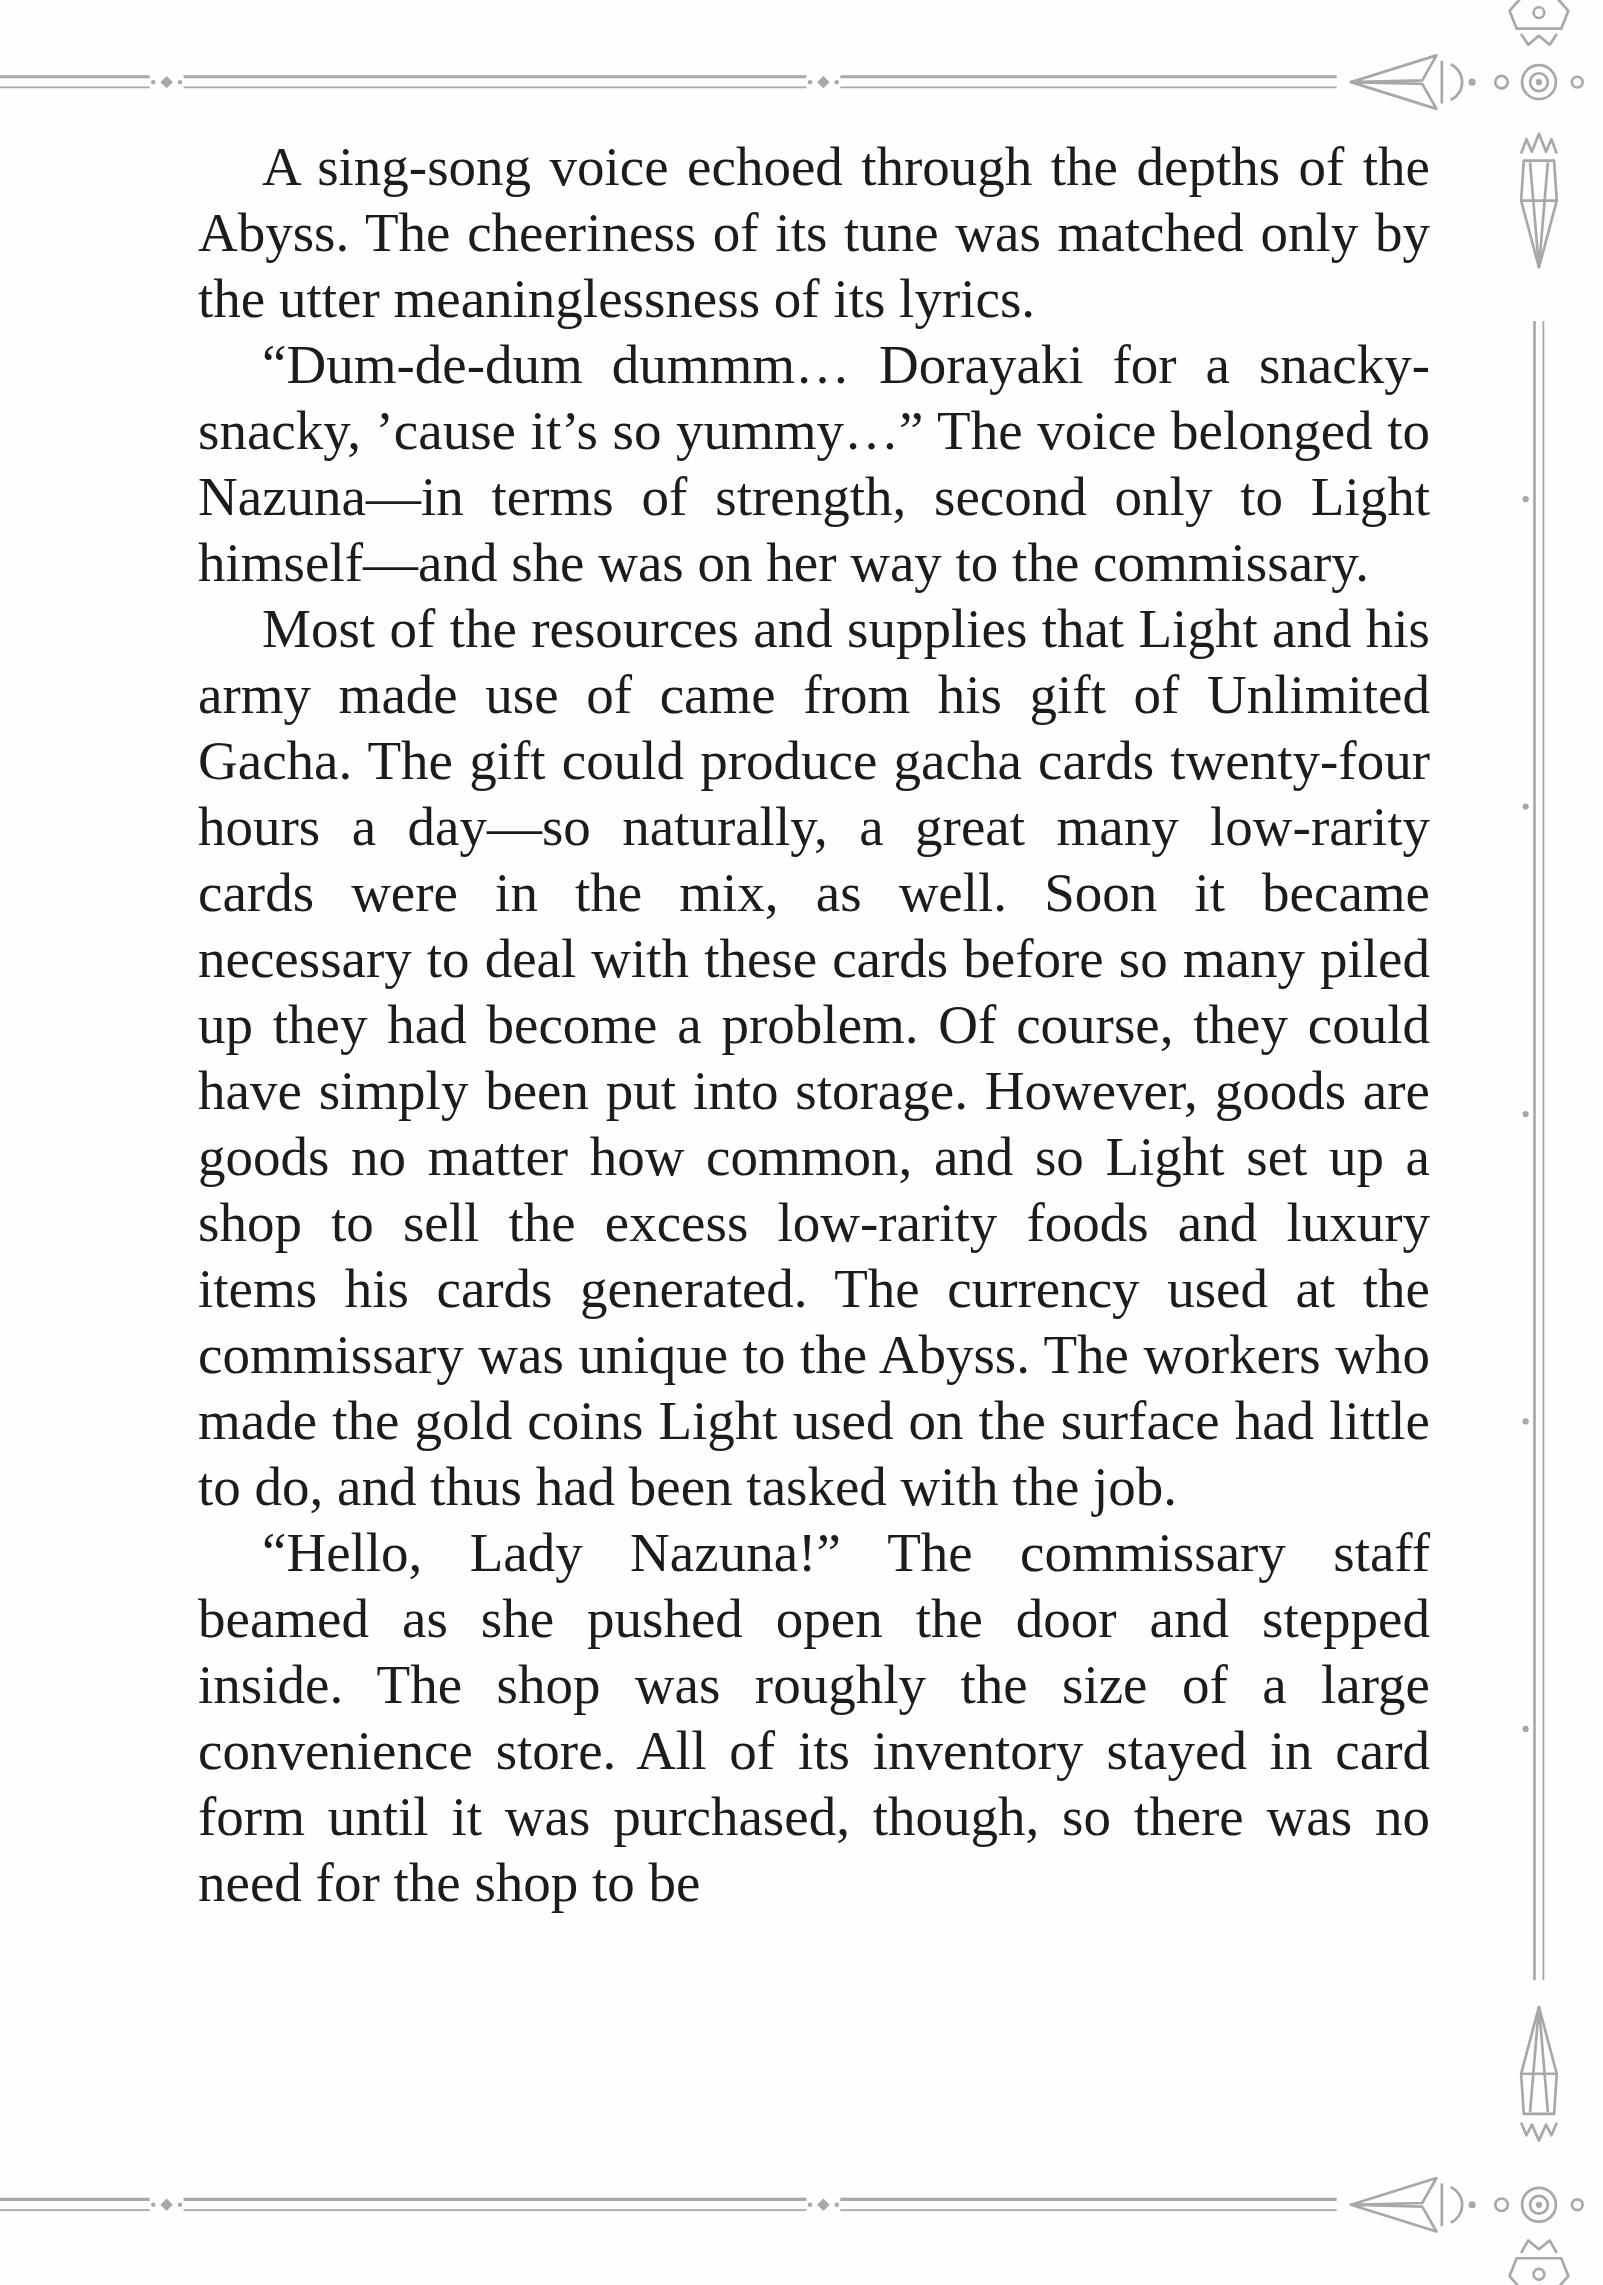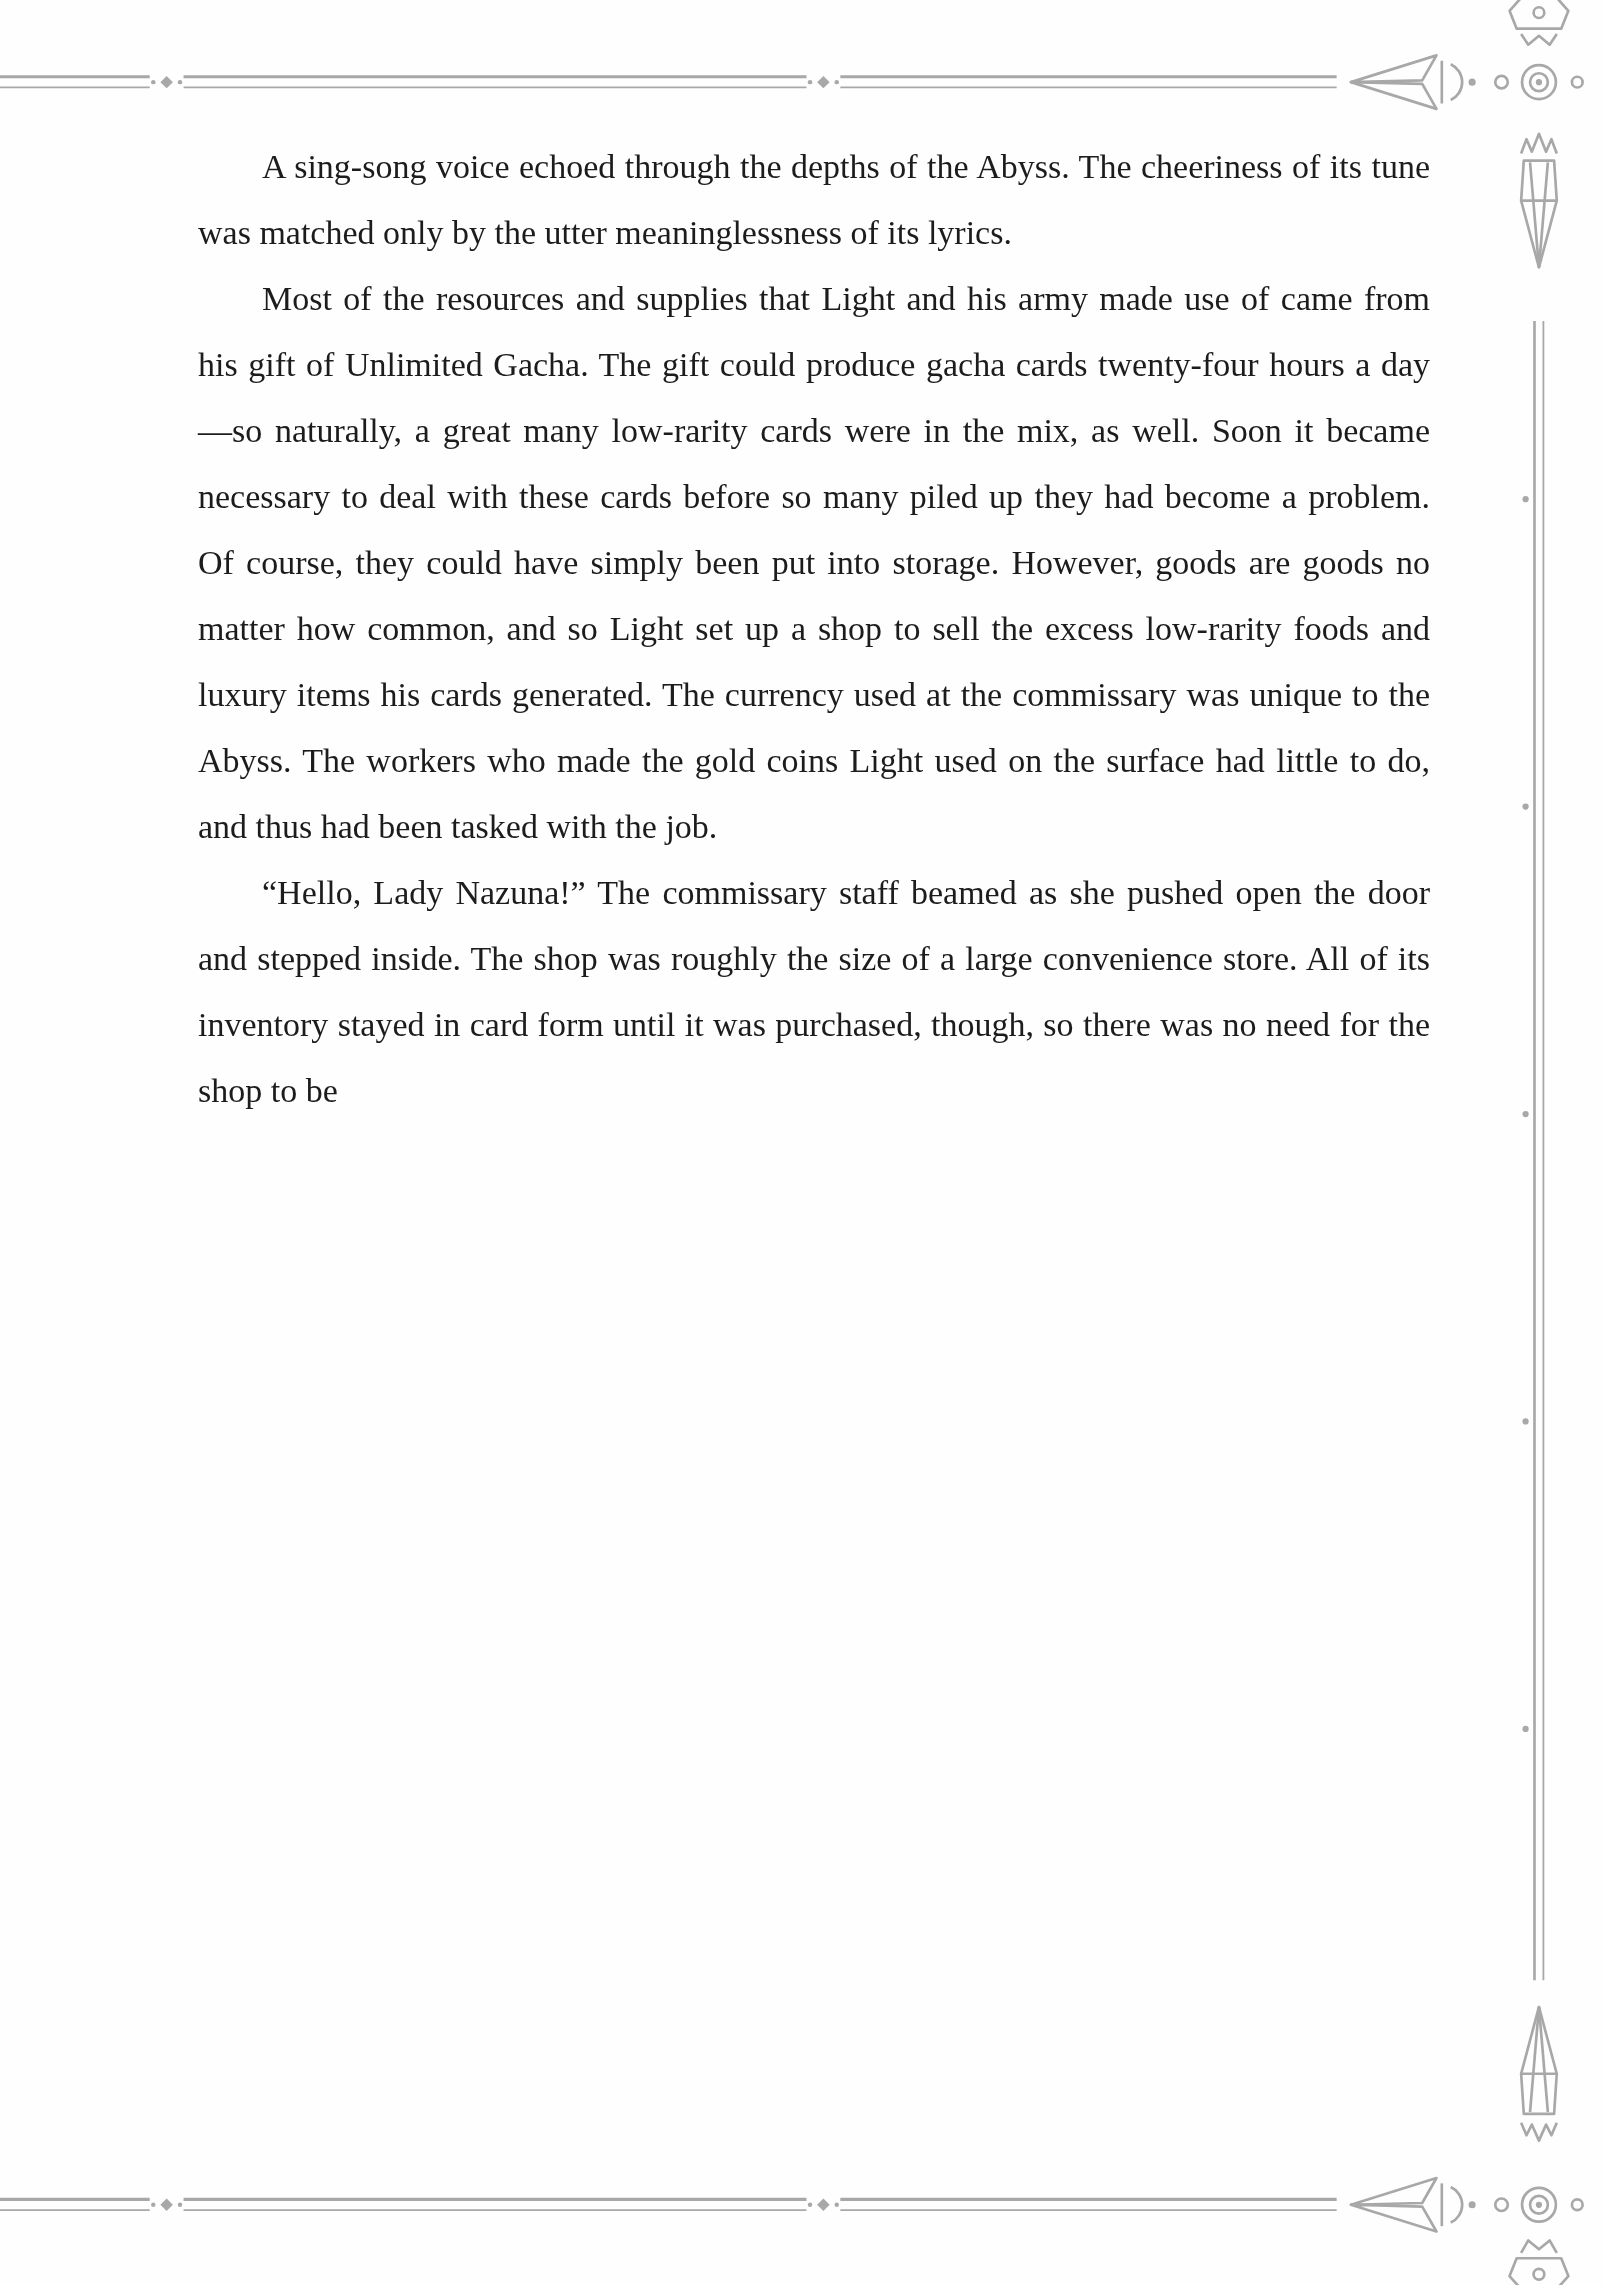--- a/index.html
+++ b/index.html
@@ -22,21 +22,21 @@
     height: 2286px;
     color: var(--deco-color, #a6a6a6);
     pointer-events: none;
   }
   .text-block {
     position: absolute;
     left: 198px;
     top: 134px;
     width: 1232px;
     color: var(--text-color, #1c1c1c);
-    font-size: 34px;
+    font-size: 55px;
     line-height: 66px;
     text-align: justify;
   }
   .text-block p {
     text-indent: 64px;
   }
 </style>
 </head>
 <body>
 
@@ -139,18 +139,19 @@
 
     <g stroke="currentColor" fill="none" stroke-width="3" stroke-linejoin="round">
       <path d="M1707 2528 L1715 2514 L1727 2524 L1739 2514 L1747 2528"></path>
       <path d="M1710 2572 L1694 2554 L1702 2534 L1752 2534 L1760 2554 L1744 2572"></path>
       <circle cx="1727" cy="2552" r="6"></circle>
     </g>
   </svg>
 
   <main class="text-block">
     <p>A sing-song voice echoed through the depths of the Abyss. The cheeriness of its tune was matched only by the utter meaninglessness of its lyrics.</p>
+    <p>“Dum-de-dum dummm… Dorayaki for a snacky-snacky, ’cause it’s so yummy…” The voice belonged to Nazuna—in terms of strength, second only to Light himself—and she was on her way to the commissary.</p>
     <p>Most of the resources and supplies that Light and his army made use of came from his gift of Unlimited Gacha. The gift could produce gacha cards twenty-four hours a day—so naturally, a great many low-rarity cards were in the mix, as well. Soon it became necessary to deal with these cards before so many piled up they had become a problem. Of course, they could have simply been put into storage. However, goods are goods no matter how common, and so Light set up a shop to sell the excess low-rarity foods and luxury items his cards generated. The currency used at the commissary was unique to the Abyss. The workers who made the gold coins Light used on the surface had little to do, and thus had been tasked with the job.</p>
     <p>“Hello, Lady Nazuna!” The commissary staff beamed as she pushed open the door and stepped inside. The shop was roughly the size of a large convenience store. All of its inventory stayed in card form until it was purchased, though, so there was no need for the shop to be</p>
   </main>
 
 </div>
 
 
 </body></html>

